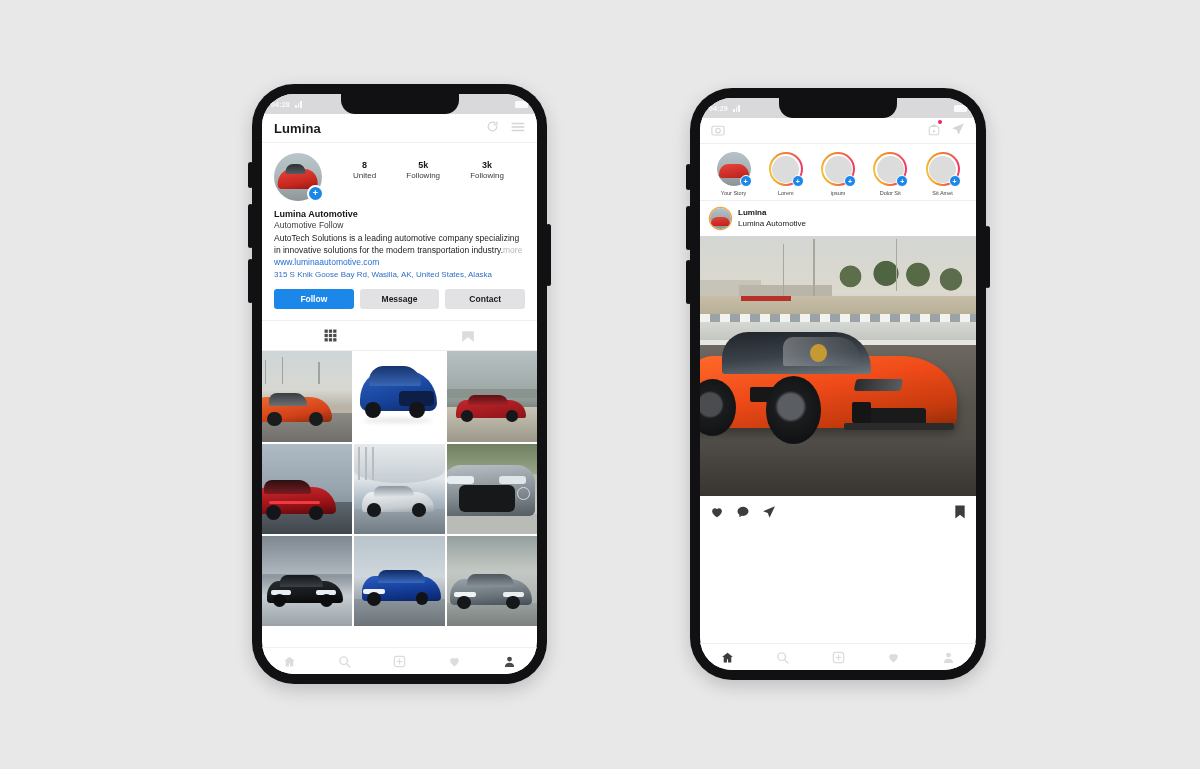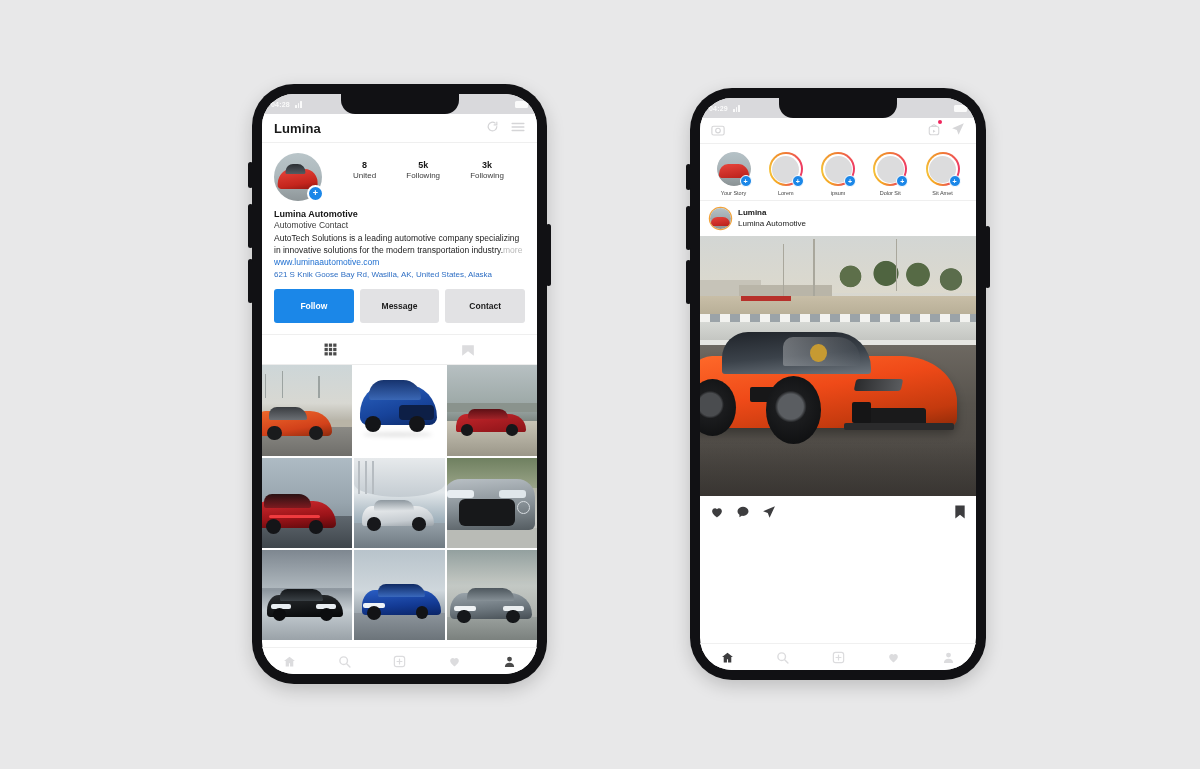--- a/index.html
+++ b/index.html
@@ -100,21 +100,21 @@
   .bio{margin-top:7px;}
   .bio-name{font-size:9px;font-weight:600;color:#151515;line-height:1.38;}
   .bio-cat{font-size:8.5px;color:#3a3a3a;line-height:1.4;}
   .bio-desc{font-size:8.5px;color:#1c1c1c;line-height:1.42;}
   .bio-more{color:#b8b8b8;}
   .bio-link{font-size:8.5px;color:#1f6fd0;line-height:1.45;font-weight:500;}
   .bio-addr{font-size:8px;color:#2f6fc4;line-height:1.45;}
 
   .btn-row{display:flex;gap:6px;margin-top:9px;}
   .btn{
-    flex:1;height:34px;border-radius:3px;
+    flex:1;height:20px;border-radius:3px;
     display:flex;align-items:center;justify-content:center;
     font-size:8.5px;font-weight:600;
   }
   .btn-follow{background:#1b87e8;color:#fff;}
   .btn-grey{background:#e2e2e4;color:#1c1c1c;}
 
   .tabs{
     display:flex;margin-top:11px;height:29px;align-items:center;
     border-top:1px solid #efefef;border-bottom:1px solid #ededed;
     background:#fff;
@@ -286,24 +286,24 @@
             </div>
             <div class="stat">
               <div class="stat-n">3k</div>
               <div class="stat-l">Following</div>
             </div>
           </div>
         </div>
 
         <div class="bio">
           <div class="bio-name">Lumina Automotive</div>
-          <div class="bio-cat">Automotive Contact</div>
+          <div class="bio-cat">Automotive Follow</div>
           <div class="bio-desc"><span>AutoTech Solutions is a leading automotive company specializing in innovative solutions for the modern transportation industry.</span><span class="bio-more">more</span></div>
           <div class="bio-link">www.luminaautomotive.com</div>
-          <div class="bio-addr">621 S Knik Goose Bay Rd, Wasilla, AK, United States, Alaska</div>
+          <div class="bio-addr">315 S Knik Goose Bay Rd, Wasilla, AK, United States, Alaska</div>
         </div>
 
         <div class="btn-row">
           <div class="btn btn-follow">Follow</div>
           <div class="btn btn-grey">Message</div>
           <div class="btn btn-grey">Contact</div>
         </div>
       </div>
 
       <div class="tabs">

